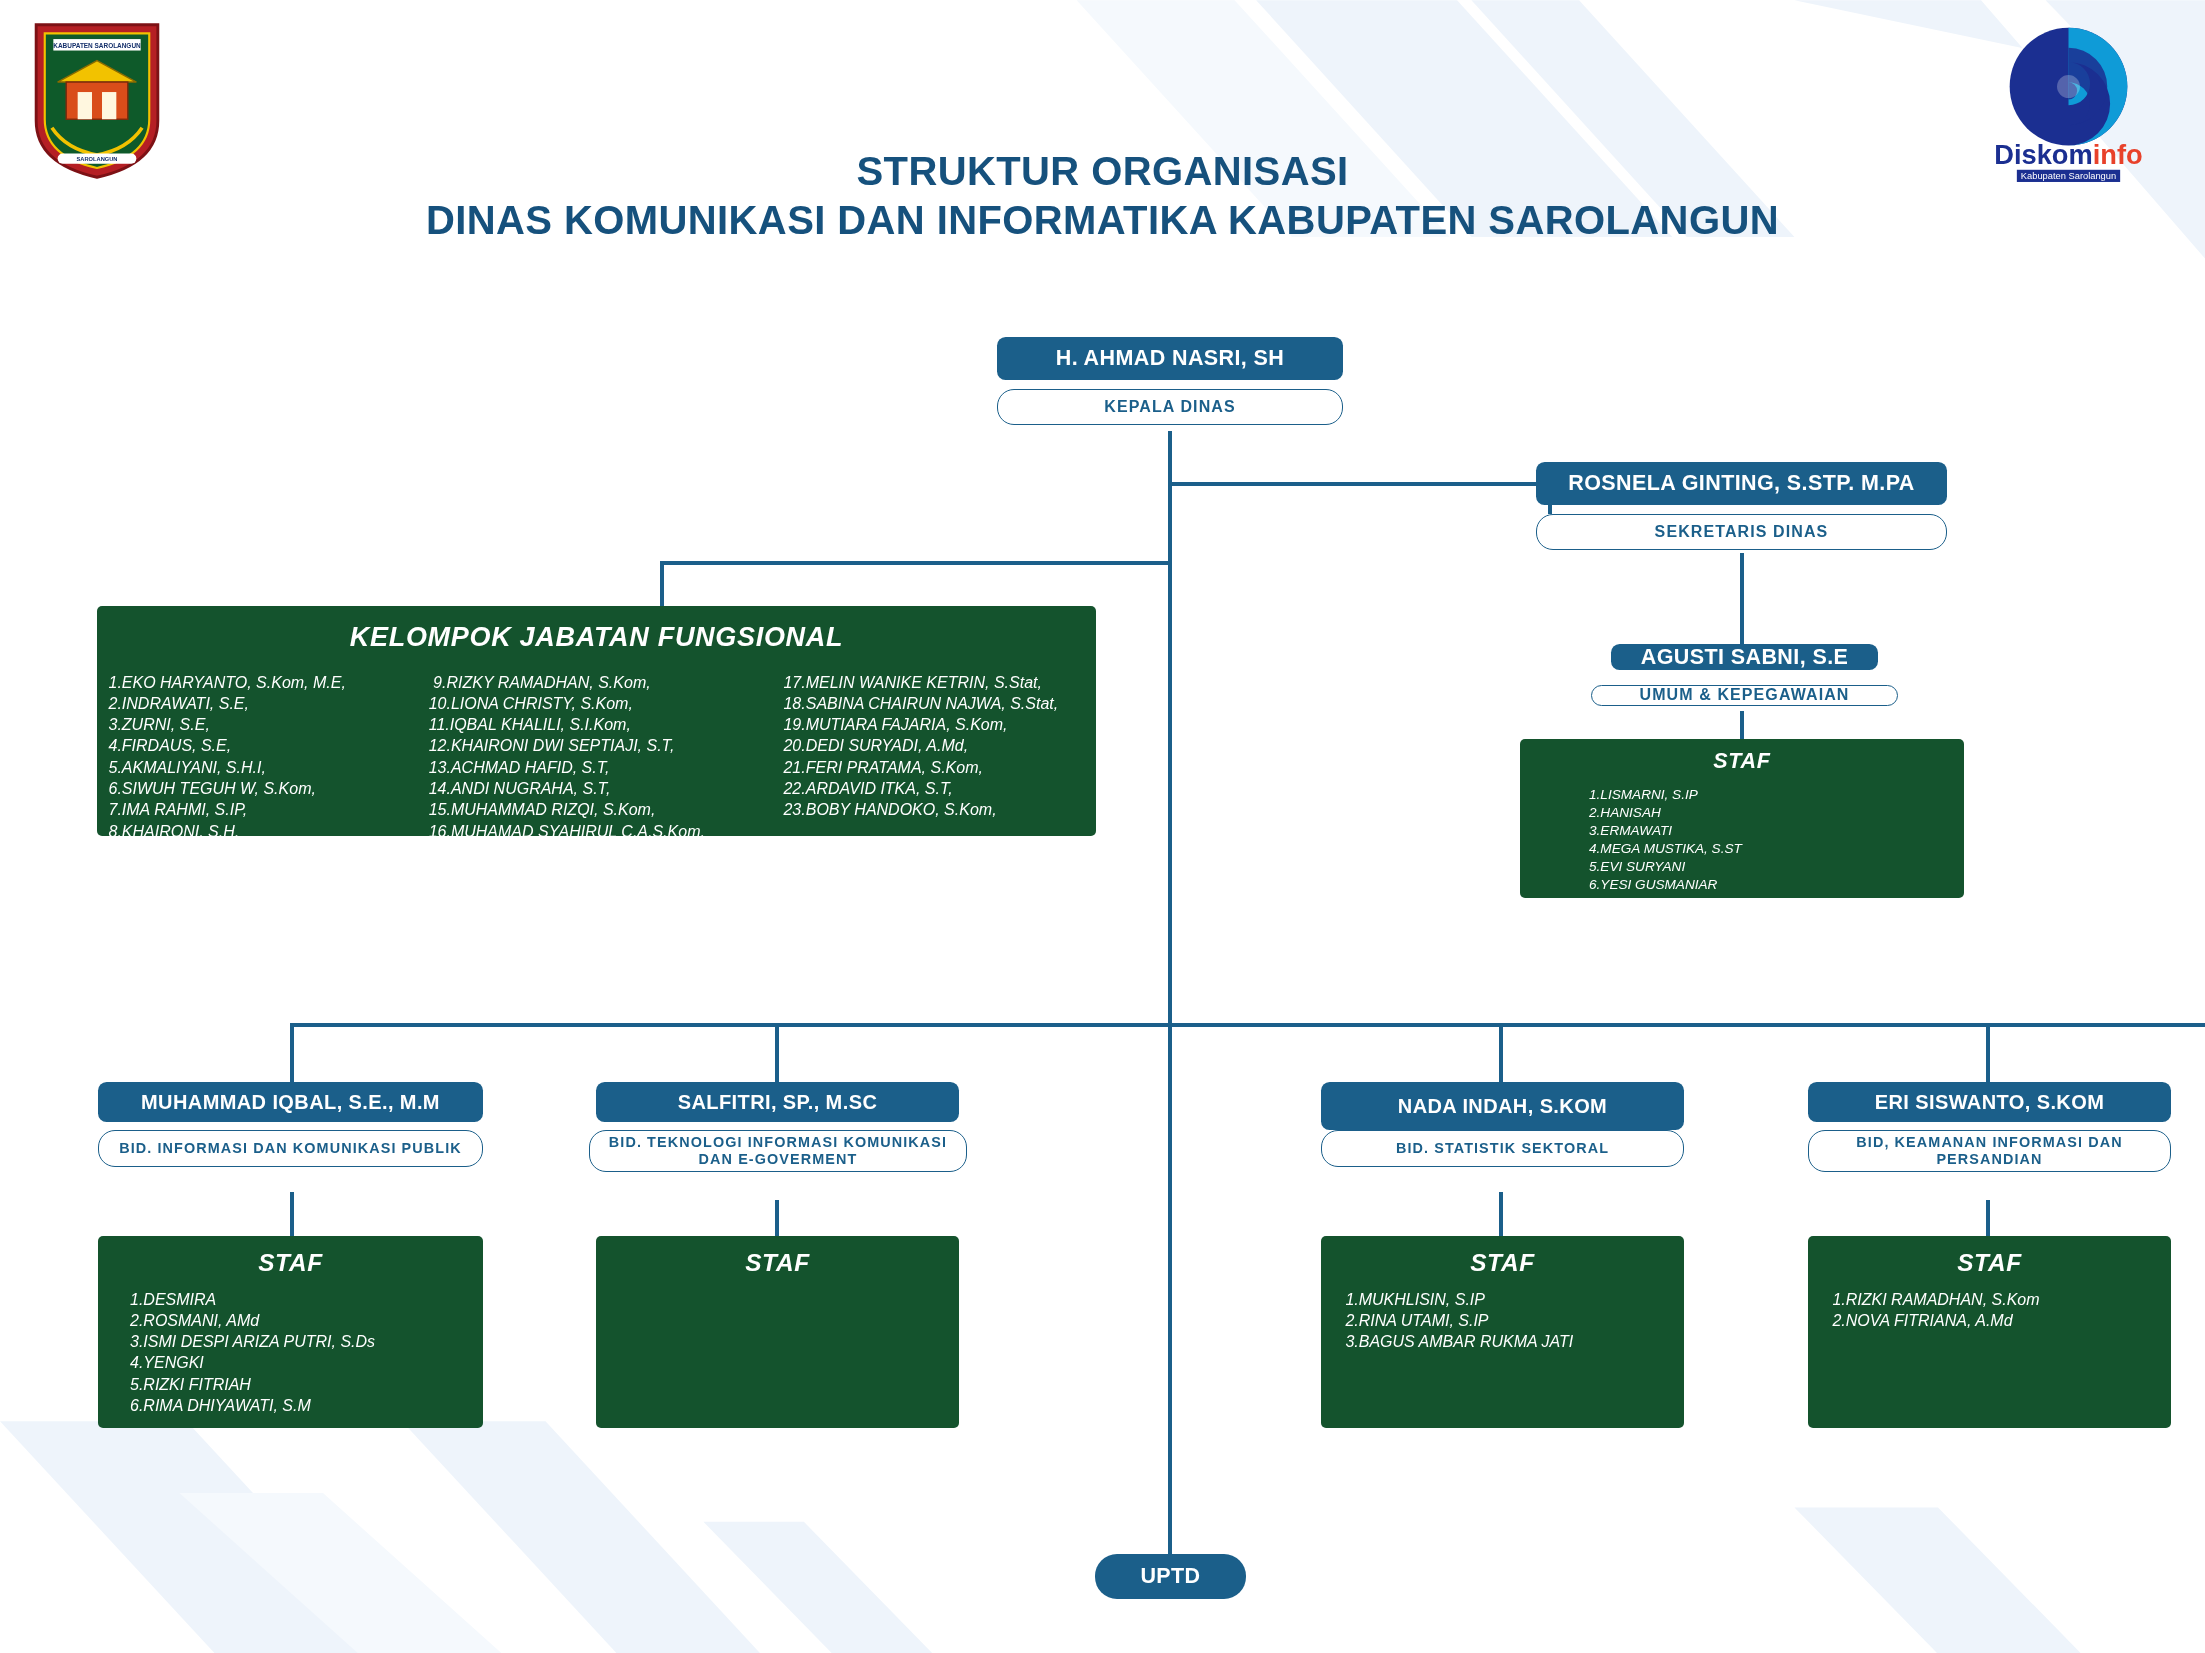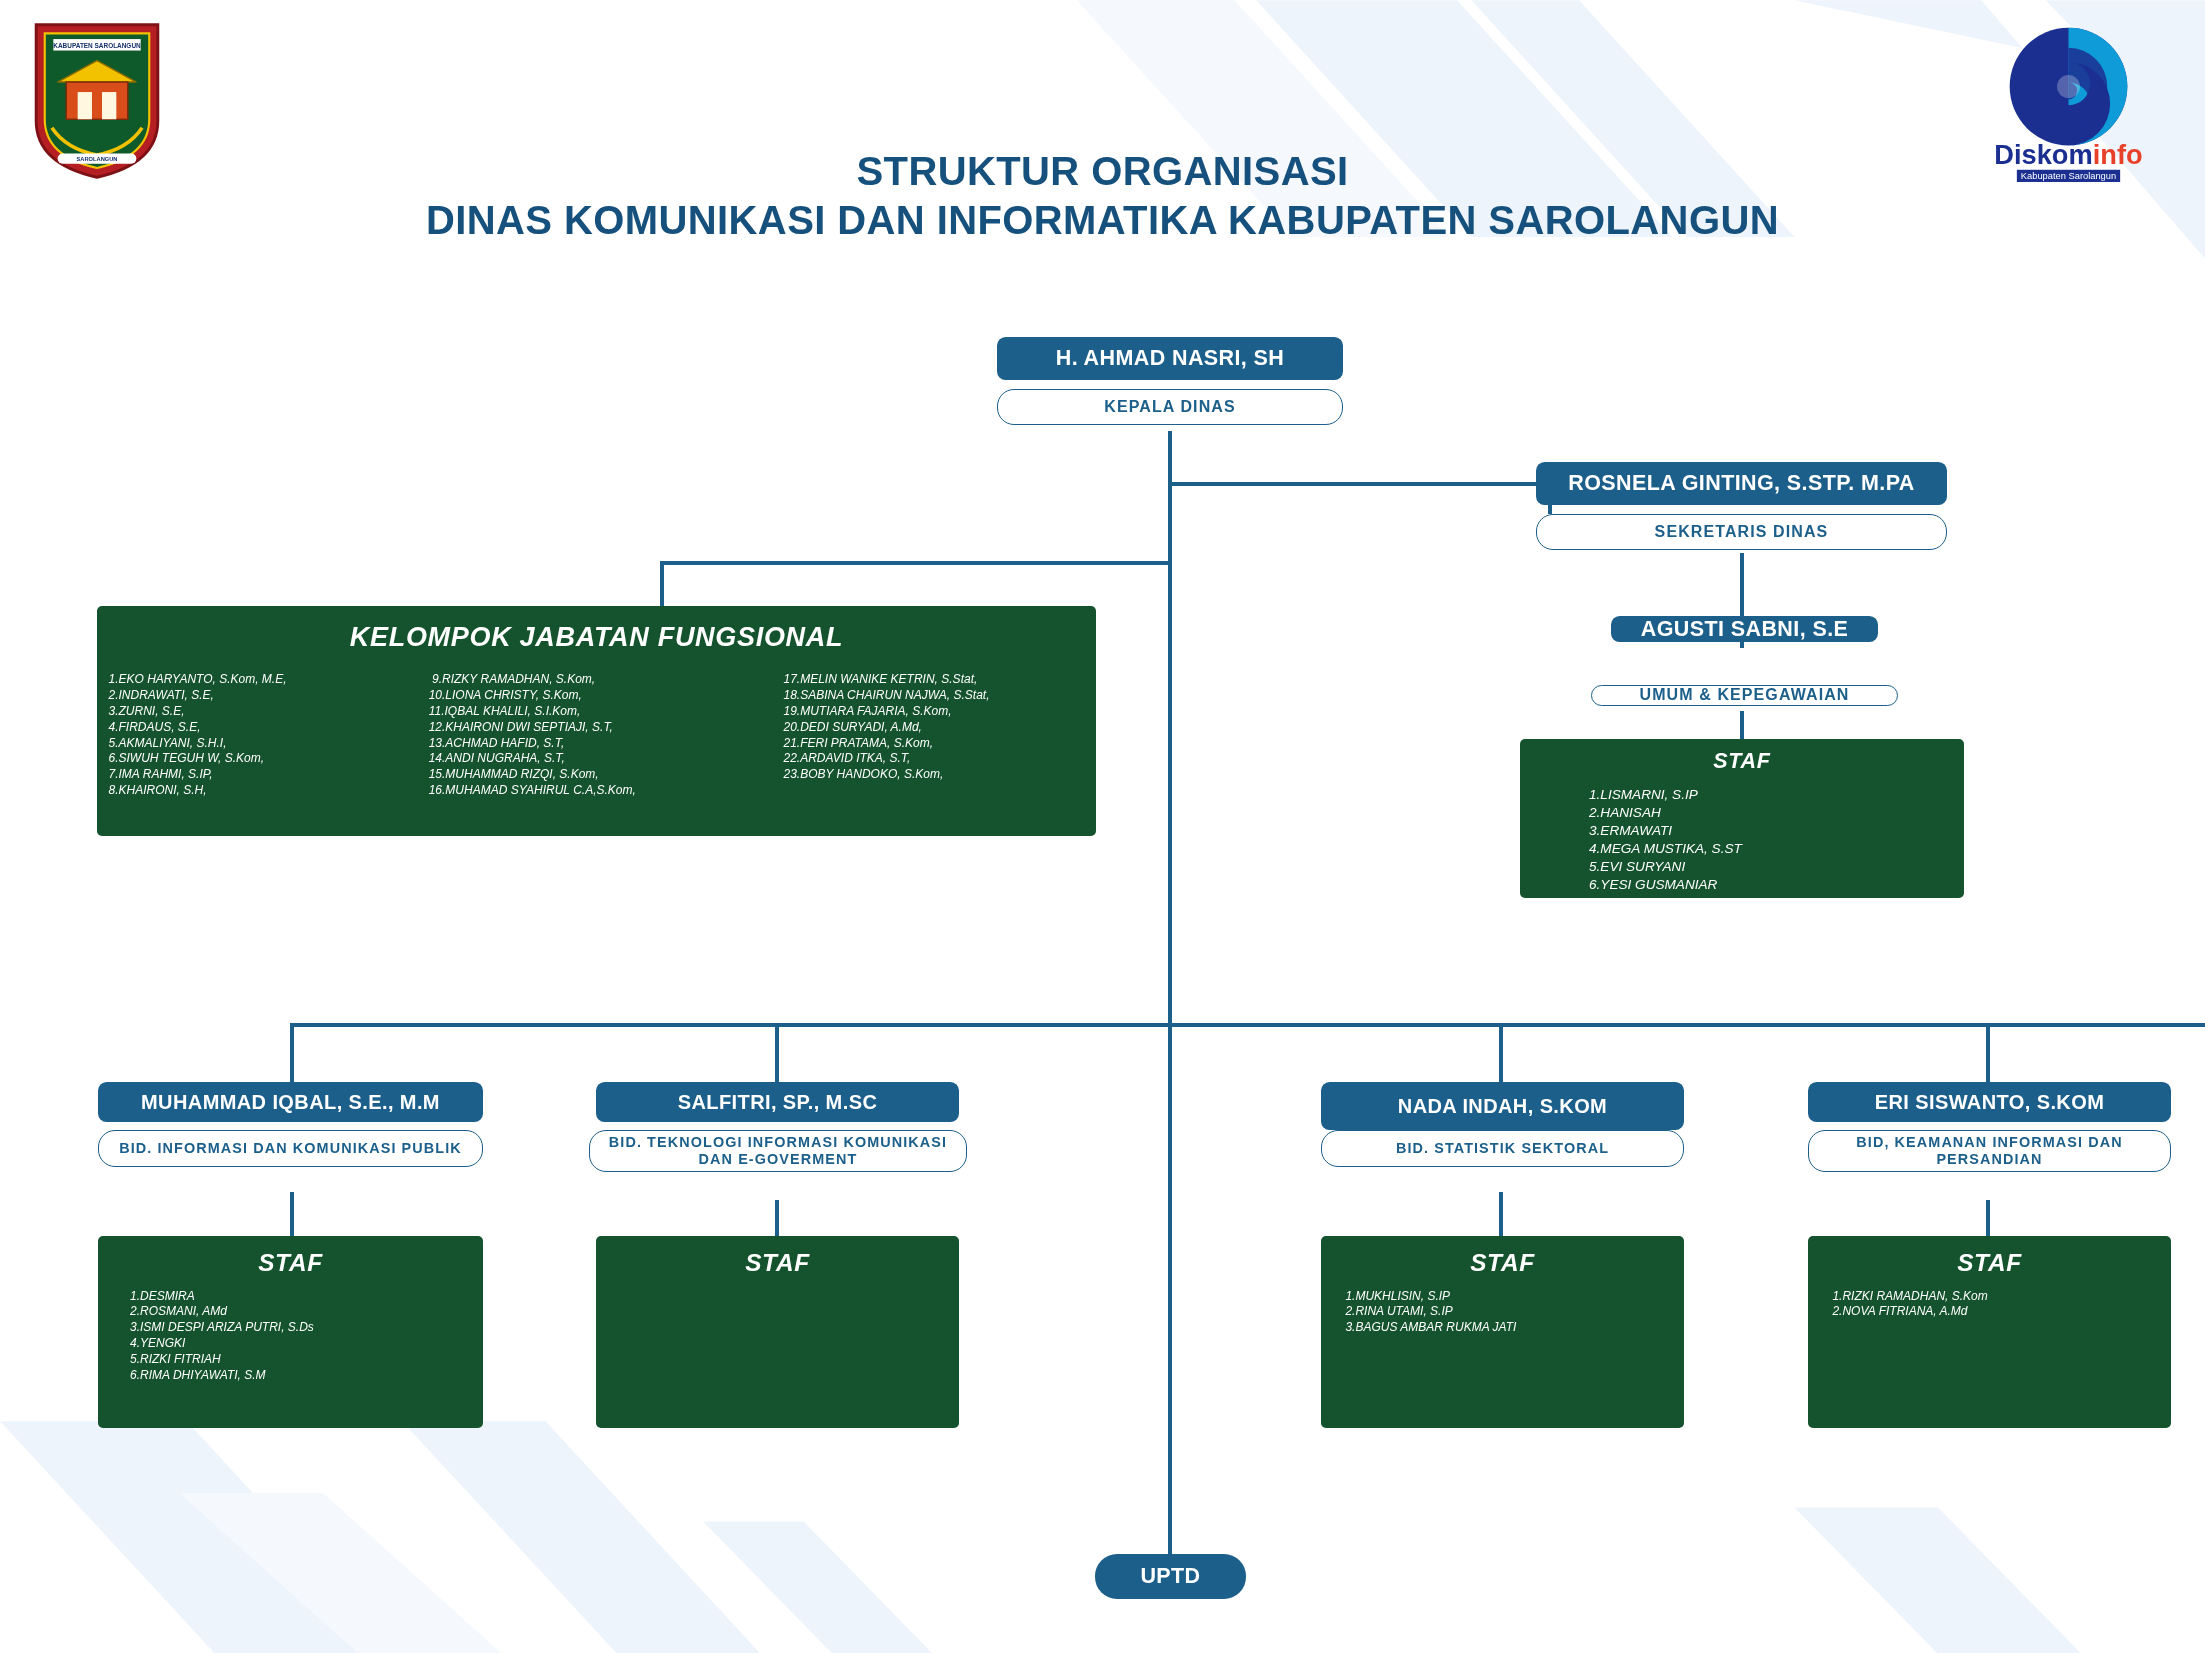--- a/index.html
+++ b/index.html
@@ -37,21 +37,21 @@
     position:absolute;background:#ffffff;border:1.4px solid #1b5f8a;border-radius:17px;
     color:#1b5f8a;display:flex;align-items:center;justify-content:center;text-align:center;
     font-weight:bold;letter-spacing:1.1px;box-sizing:border-box;line-height:1.15;
   }
   .panel{
     position:absolute;background:#14532d;color:#ffffff;border-radius:5px;box-sizing:border-box;font-style:italic;
   }
   .panel .panel-title{
     text-align:center;font-weight:bold;letter-spacing:0.7px;
   }
-  .col-list{font-size:12px;line-height:1.33;white-space:pre;}
+  .col-list{font-size:16px;line-height:1.33;white-space:pre;}
   .line{position:absolute;background:#1b5f8a;}
   .fs-28{font-size:20px;}
   .fs-30{font-size:21.5px;}
   .fs-34{font-size:24.4px;}
   .fs-38{font-size:27px;}
   .fs-20{font-size:14.4px;}
   .fs-22{font-size:16px;}
 </style>
 </head>
 <body>
@@ -143,21 +143,21 @@
     <span>KEPALA DINAS</span>
   </div>
 
   <div class="name-box fs-30" style="left:1536px;top:462px;width:411px;height:43px;">
     <span>ROSNELA GINTING, S.STP. M.PA</span>
   </div>
   <div class="role-pill fs-22" style="left:1536px;top:514px;width:411px;height:36px;">
     <span>SEKRETARIS DINAS</span>
   </div>
 
-  <div class="name-box fs-30" style="left:1611px;top:616px;width:267px;height:26px;">
+  <div class="name-box fs-30" style="left:1611px;top:644px;width:267px;height:26px;">
     <span>AGUSTI SABNI, S.E</span>
   </div>
   <div class="role-pill fs-22" style="left:1591px;top:685px;width:307px;height:21px;">
     <span>UMUM &amp; KEPEGAWAIAN</span>
   </div>
 
   <div class="panel" style="left:1520px;top:739px;width:444px;height:159px;padding:10px 0 0 0;">
     <div class="panel-title fs-30">STAF</div>
     <div style="display:flex;gap:37px;padding:11.5px 0 0 69px;">
       <div class="col-list" style="font-size:13.6px;">1.LISMARNI, S.IP

